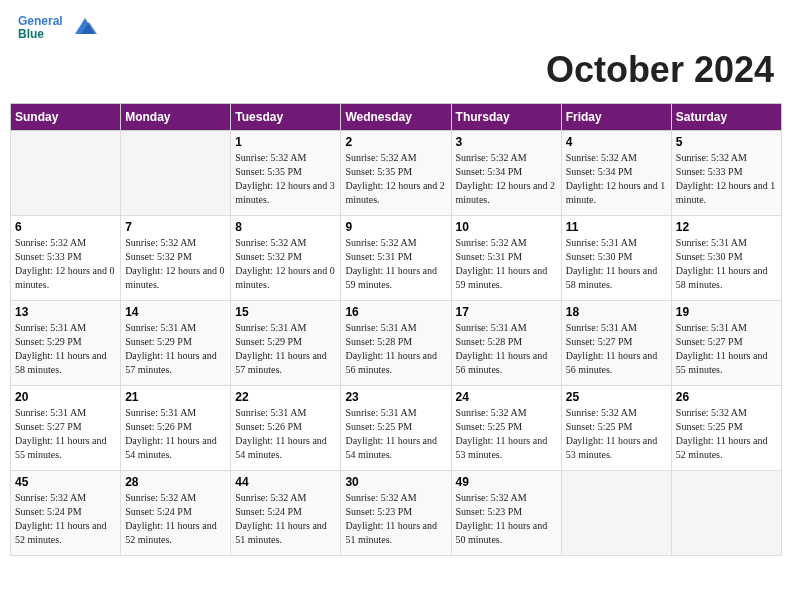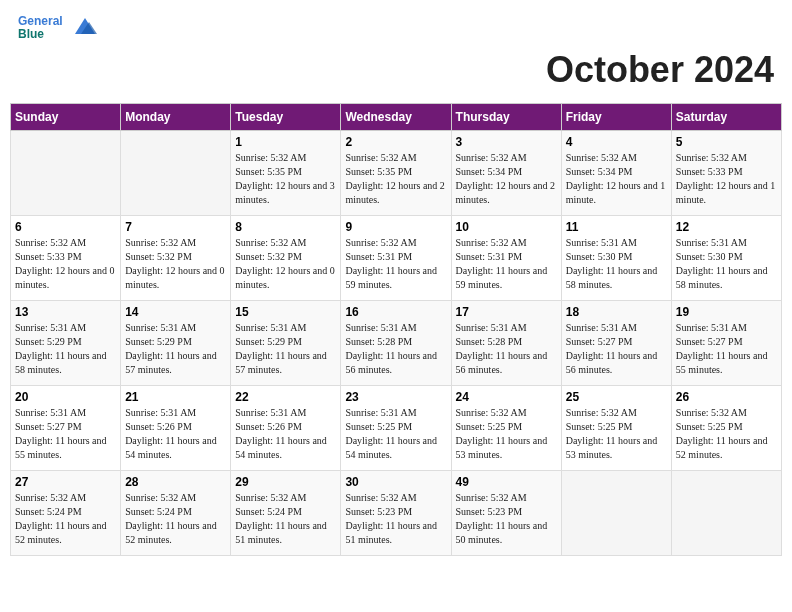--- a/index.html
+++ b/index.html
@@ -288,33 +288,33 @@
         </td>
         <td>
           <span class="day-num">26</span>
           <div class="day-info">Sunrise: 5:32 AM
 Sunset: 5:25 PM
 Daylight: 11 hours and 52 minutes.</div>
         </td>
       </tr>
       <tr>
         <td>
-          <span class="day-num">27</span>
+          <span class="day-num">45</span>
           <div class="day-info">Sunrise: 5:32 AM
 Sunset: 5:24 PM
 Daylight: 11 hours and 52 minutes.</div>
         </td>
         <td>
           <span class="day-num">28</span>
           <div class="day-info">Sunrise: 5:32 AM
 Sunset: 5:24 PM
 Daylight: 11 hours and 52 minutes.</div>
         </td>
         <td>
-          <span class="day-num">29</span>
+          <span class="day-num">44</span>
           <div class="day-info">Sunrise: 5:32 AM
 Sunset: 5:24 PM
 Daylight: 11 hours and 51 minutes.</div>
         </td>
         <td>
           <span class="day-num">30</span>
           <div class="day-info">Sunrise: 5:32 AM
 Sunset: 5:23 PM
 Daylight: 11 hours and 51 minutes.</div>
         </td>

